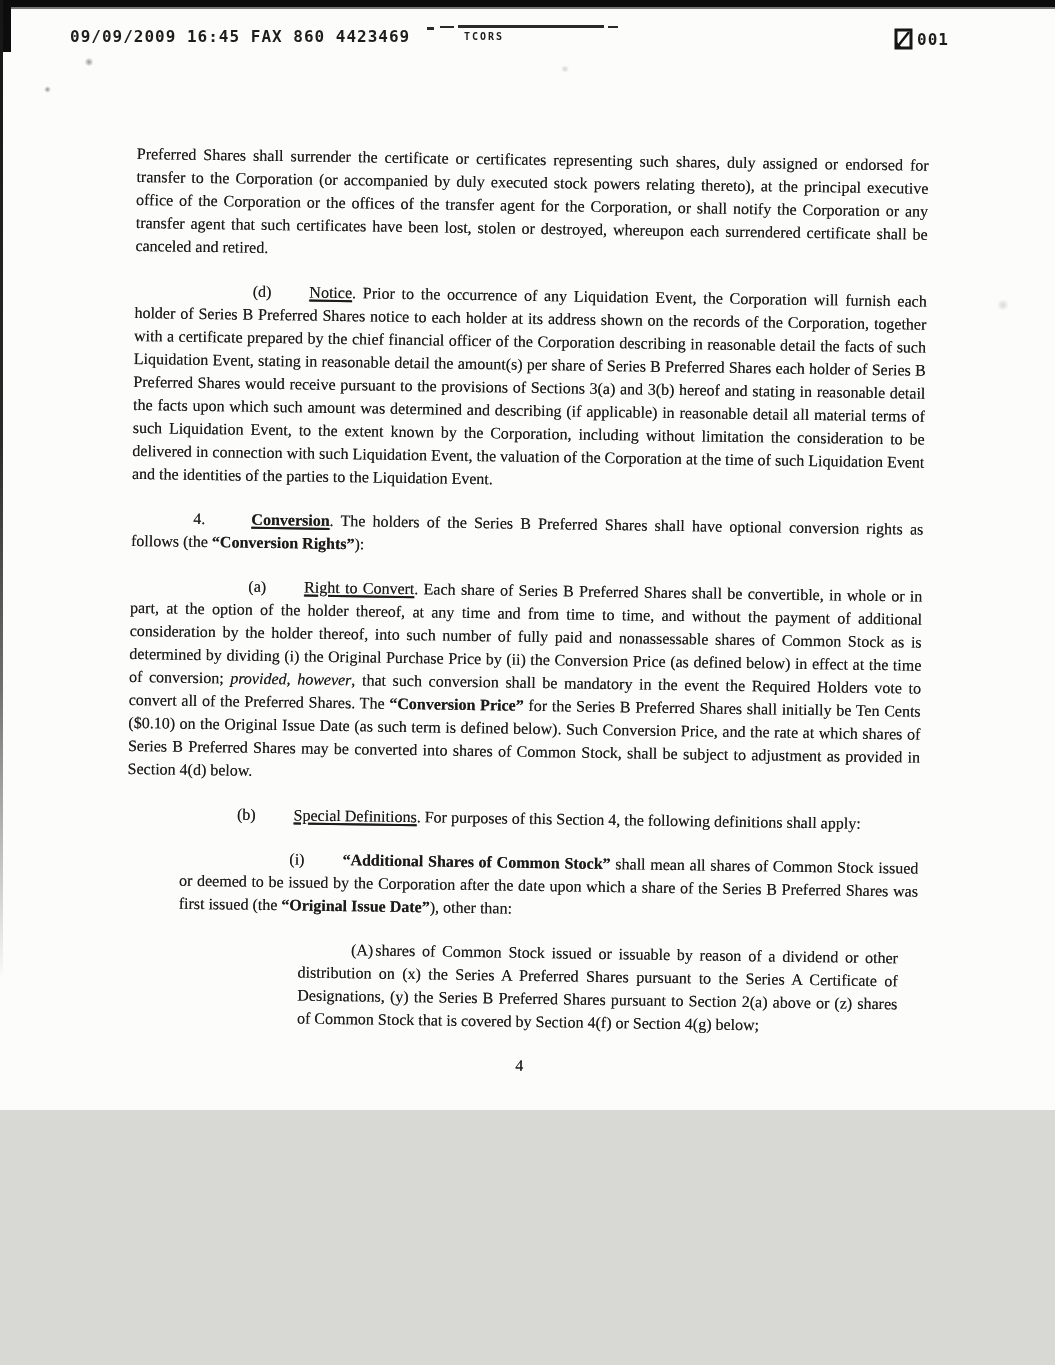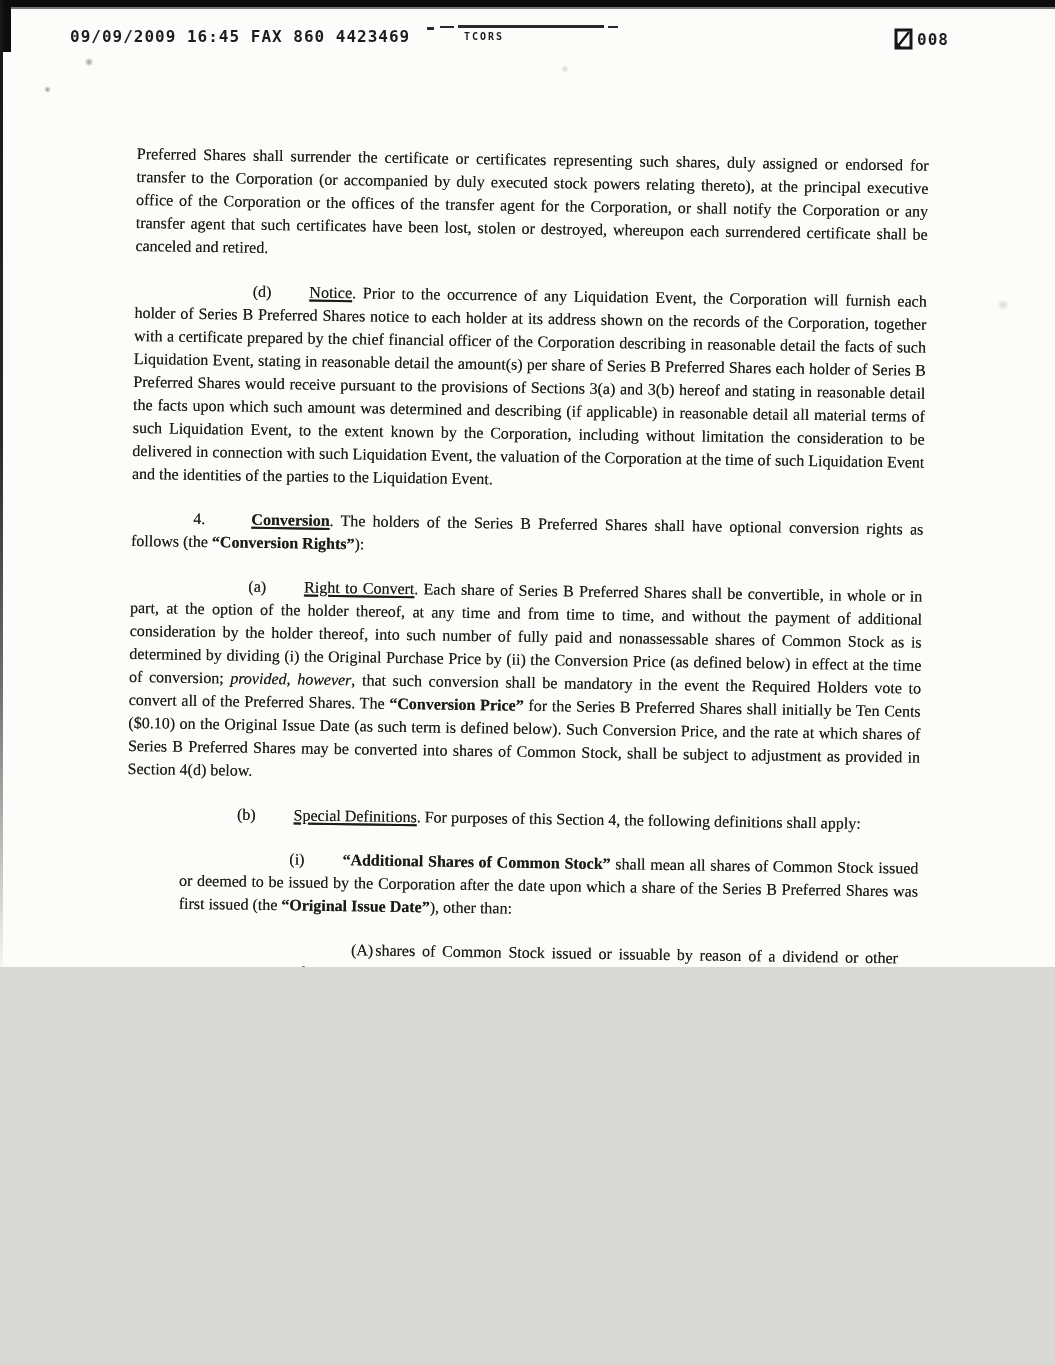--- a/index.html
+++ b/index.html
@@ -1,18 +1,18 @@
 <!DOCTYPE html>
 <html><head>
 <meta charset="utf-8">
 <style>
   html,body{margin:0;padding:0;background:#d8d8d4;}
   .page{
     position:relative;
-    width:1055px;height:967px;
+    width:1055px;height:1110px;
     margin:0 auto;
     background:#fcfcfa;
     overflow:hidden;
     font-family:"Liberation Serif", serif;
     color:#1e1c1a;
   }
   
   .artifact{position:absolute;pointer-events:none;}
   .top-bar{left:0;top:0;width:1055px;height:9px;background:linear-gradient(to bottom,#0c0c0c 0 7px,#777 7px 9px);}
   .corner-block{left:0;top:0;width:11px;height:52px;background:#0d0d0d;}
@@ -81,21 +81,21 @@
   <div class="rule-seg rs3"></div>
   <div class="rule-seg rs4"></div>
   <div class="fax fax-stamp">
     <span class="stamp-icon">
       <svg width="20" height="22" viewBox="0 0 20 22">
         <rect x="2" y="2" width="15" height="18" fill="none" stroke="#161616" stroke-width="3"></rect>
         <line x1="4" y1="18" x2="15" y2="4" stroke="#161616" stroke-width="2.5"></line>
         <path d="M3 20 L8 20 L3 14 Z" fill="#161616"></path>
       </svg>
     </span>
-    <span>008</span>
+    <span>001</span>
   </div>
 
   <div class="doc-body">
     <p class="para"><span>Preferred Shares shall surrender the certificate or certificates representing such shares, duly assigned or endorsed for transfer to the Corporation (or accompanied by duly executed stock powers relating thereto), at the principal executive office of the Corporation or the offices of the transfer agent for the Corporation, or shall notify the Corporation or any transfer agent that such certificates have been lost, stolen or destroyed, whereupon each surrendered certificate shall be canceled and retired.</span></p>
     <p class="para ind-118"><span>(d)</span><span class="tab"></span><span class="u">Notice</span><span>. Prior to the occurrence of any Liquidation Event, the Corporation will furnish each holder of Series B Preferred Shares notice to each holder at its address shown on the records of the Corporation, together with a certificate prepared by the chief financial officer of the Corporation describing in reasonable detail the facts of such Liquidation Event, stating in reasonable detail the amount(s) per share of Series B Preferred Shares each holder of Series B Preferred Shares would receive pursuant to the provisions of Sections 3(a) and 3(b) hereof and stating in reasonable detail the facts upon which such amount was determined and describing (if applicable) in reasonable detail all material terms of such Liquidation Event, to the extent known by the Corporation, including without limitation the consideration to be delivered in connection with such Liquidation Event, the valuation of the Corporation at the time of such Liquidation Event and the identities of the parties to the Liquidation Event.</span></p>
     <p class="para ind-62"><span>4.</span><span class="tab-lg"></span><span class="u b">Conversion</span><span>. The holders of the Series B Preferred Shares shall have optional conversion rights as follows (the </span><span class="b">“Conversion Rights”</span><span>):</span></p>
     <p class="para ind-118"><span>(a)</span><span class="tab"></span><span class="u">Right to Convert</span><span>. Each share of Series B Preferred Shares shall be convertible, in whole or in part, at the option of the holder thereof, at any time and from time to time, and without the payment of additional consideration by the holder thereof, into such number of fully paid and nonassessable shares of Common Stock as is determined by dividing (i) the Original Purchase Price by (ii) the Conversion Price (as defined below) in effect at the time of conversion; </span><span class="i">provided, however</span><span>, that such conversion shall be mandatory in the event the Required Holders vote to convert all of the Preferred Shares. The </span><span class="b">“Conversion Price”</span><span> for the Series B Preferred Shares shall initially be Ten Cents ($0.10) on the Original Issue Date (as such term is defined below).  Such Conversion Price, and the rate at which shares of Series B Preferred Shares may be converted into shares of Common Stock, shall be subject to adjustment as provided in Section 4(d) below.</span></p>
     <p class="para ind-110"><span>(b)</span><span class="tab"></span><span class="u">Special Definitions</span><span>. For purposes of this Section 4, the following definitions shall apply:</span></p>
     <p class="para ind-110 blk-i"><span>(i)</span><span class="tab"></span><span class="b">“Additional Shares of Common Stock”</span><span> shall mean all shares of Common Stock issued or deemed to be issued by the Corporation after the date upon which a share of the Series B Preferred Shares was first issued (the </span><span class="b">“Original Issue Date”</span><span>), other than:</span></p>
     <p class="para ind-53 blk-A"><span>(A)</span><span class="tab-xs"></span><span>shares of Common Stock issued or issuable by reason of a dividend or other distribution on (x) the Series A Preferred Shares pursuant to the Series A Certificate of Designations, (y) the Series B Preferred Shares pursuant to Section 2(a) above or (z) shares of Common Stock that is covered by Section 4(f) or Section 4(g) below;</span></p>

